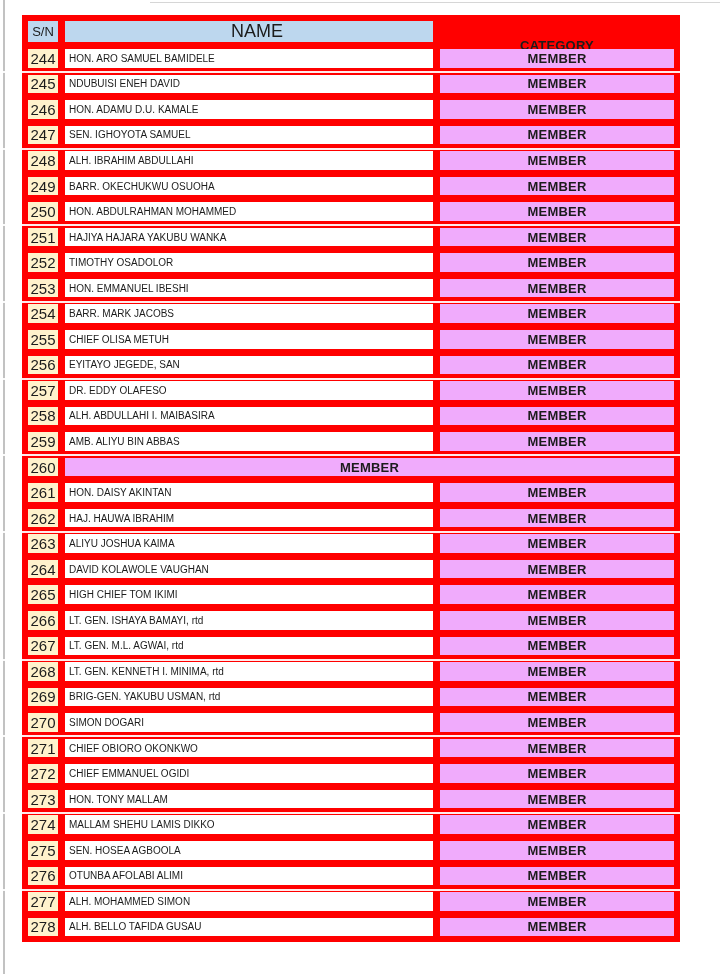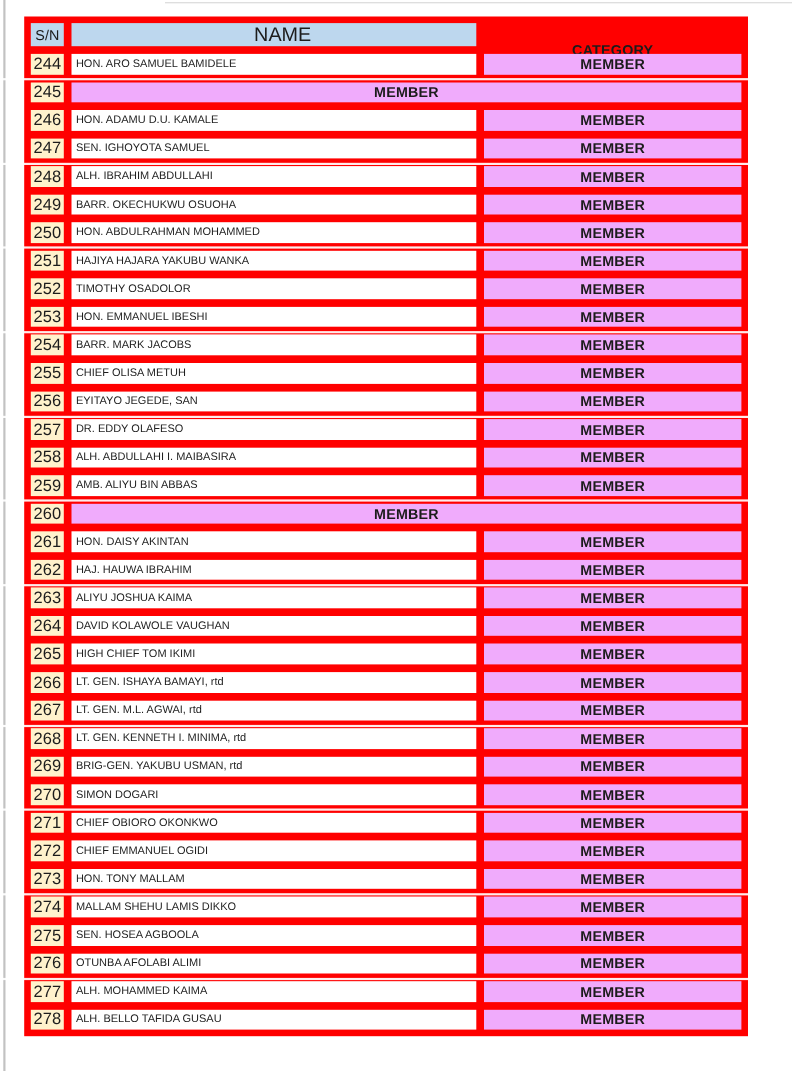--- a/index.html
+++ b/index.html
@@ -62,20 +62,21 @@
     </div>
 
     <div class="row body">
       <div class="cell sn">244</div>
       <div class="cell name">HON. ARO SAMUEL BAMIDELE</div>
       <div class="cell cat">MEMBER</div>
     </div>
 
     <div class="row body">
       <div class="cell sn">245</div>
+      <div class="cell name">NDUBUISI ENEH DAVID</div>
       <div class="cell cat">MEMBER</div>
     </div>
 
     <div class="row body">
       <div class="cell sn">246</div>
       <div class="cell name">HON. ADAMU D.U. KAMALE</div>
       <div class="cell cat">MEMBER</div>
     </div>
 
     <div class="row body">
@@ -252,21 +253,21 @@
     </div>
 
     <div class="row body">
       <div class="cell sn">276</div>
       <div class="cell name">OTUNBA AFOLABI ALIMI</div>
       <div class="cell cat">MEMBER</div>
     </div>
 
     <div class="row body">
       <div class="cell sn">277</div>
-      <div class="cell name">ALH. MOHAMMED KAIMA</div>
+      <div class="cell name">ALH. MOHAMMED SIMON</div>
       <div class="cell cat">MEMBER</div>
     </div>
 
     <div class="row body">
       <div class="cell sn">278</div>
       <div class="cell name">ALH. BELLO TAFIDA GUSAU</div>
       <div class="cell cat">MEMBER</div>
     </div>
   </div>
 

